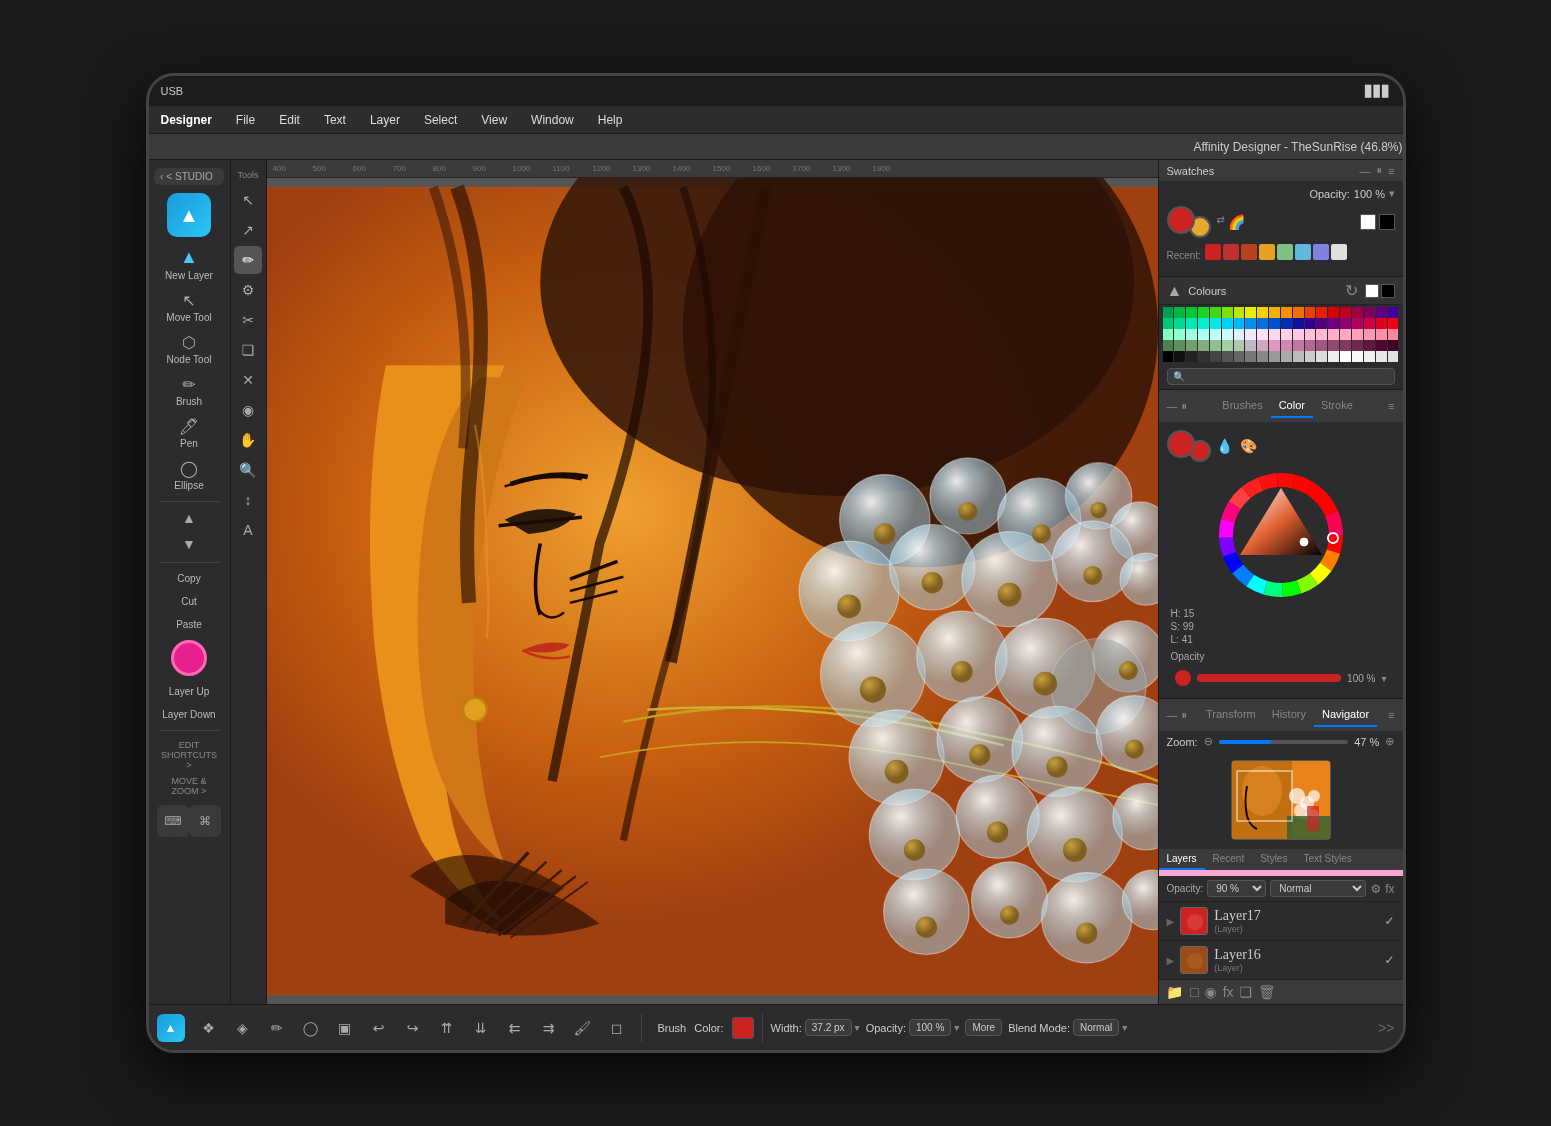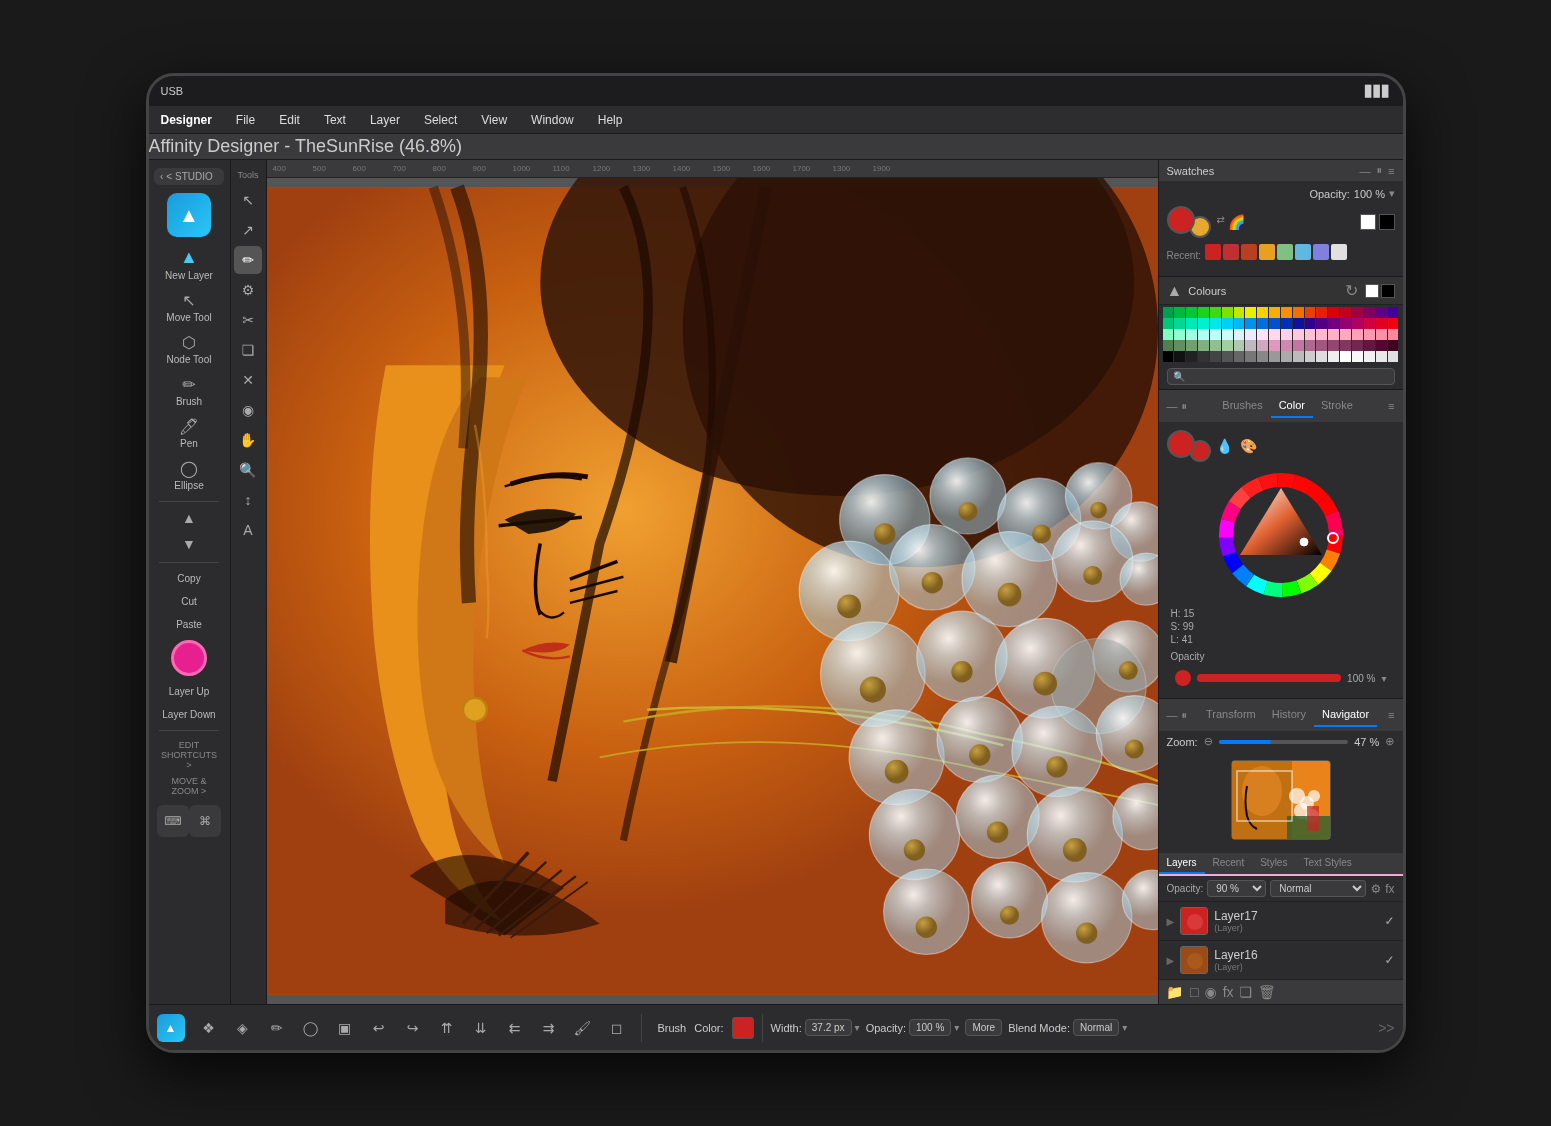--- a/index.html
+++ b/index.html
@@ -52,22 +52,22 @@
     }
     .menu-bar-item { cursor: pointer; padding: 2px 4px; }
     .menu-bar-app { font-weight: bold; color: #fff; }
 
     
     .title-bar {
       background: #3a3a3c;
       height: 26px;
       display: flex;
       align-items: center;
-      justify-content: flex-start;
-      font-size: 18px;
+      justify-content: flex-end;
+      font-size: 12px;
       color: #ccc;
       border-bottom: 1px solid #1a1a1a;
     }
 
     
     .main-content {
       display: flex;
       height: calc(100% - 84px - 46px);
     }
 
@@ -420,21 +420,21 @@
     }
 
     
     .layers-panel {
       flex-shrink: 0;
     }
 
     .layers-tabs {
       display: flex;
       background: #3a3a3c;
-      border-bottom: 2px solid #f9a8d4;
+      border-bottom: 6px solid #f9a8d4;
     }
     .layers-tab {
       font-size: 10px;
       color: #888;
       padding: 4px 8px;
       cursor: pointer;
     }
     .layers-tab.active { color: #fff; border-bottom: 2px solid #007aff; }
 
     .layers-options-row {
@@ -483,21 +483,21 @@
     .layer-thumb {
       width: 28px;
       height: 28px;
       border-radius: 3px;
       background: #555;
       flex-shrink: 0;
       border: 1px solid #666;
       overflow: hidden;
     }
     .layer-info { flex: 1; }
-    .layer-name { font-size: 12px; color: #ccc; }
+    .layer-name { font-size: 14px; color: #ccc; font-family: Liberation Serif, serif; }
     .layer-type { font-size: 9px; color: #777; }
     .layer-check { color: #aaa; font-size: 12px; }
 
     .layers-bottom-bar {
       display: flex;
       align-items: center;
       padding: 4px 8px;
       gap: 6px;
       background: #3a3a3c;
     }

